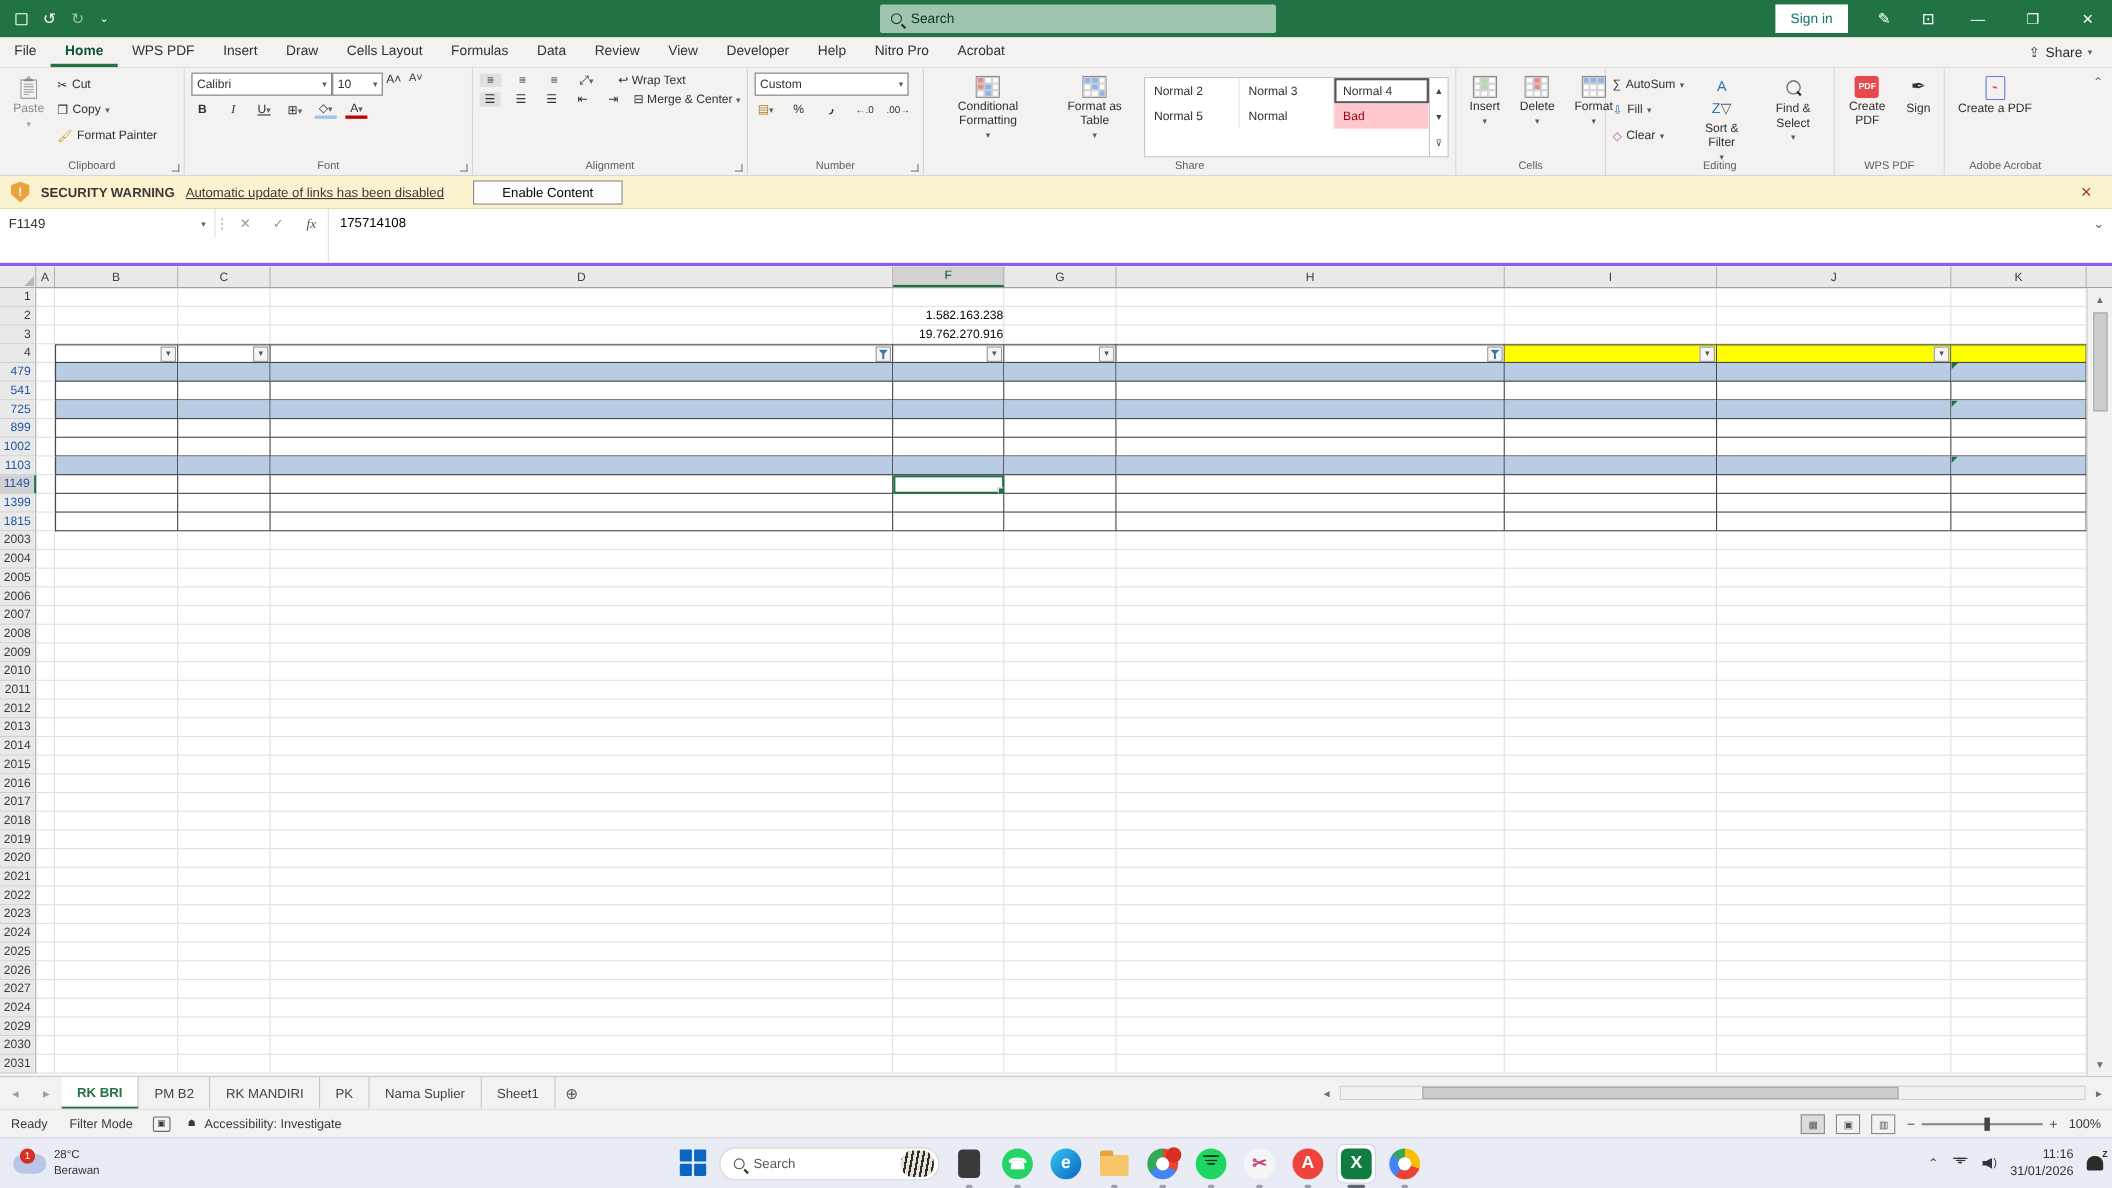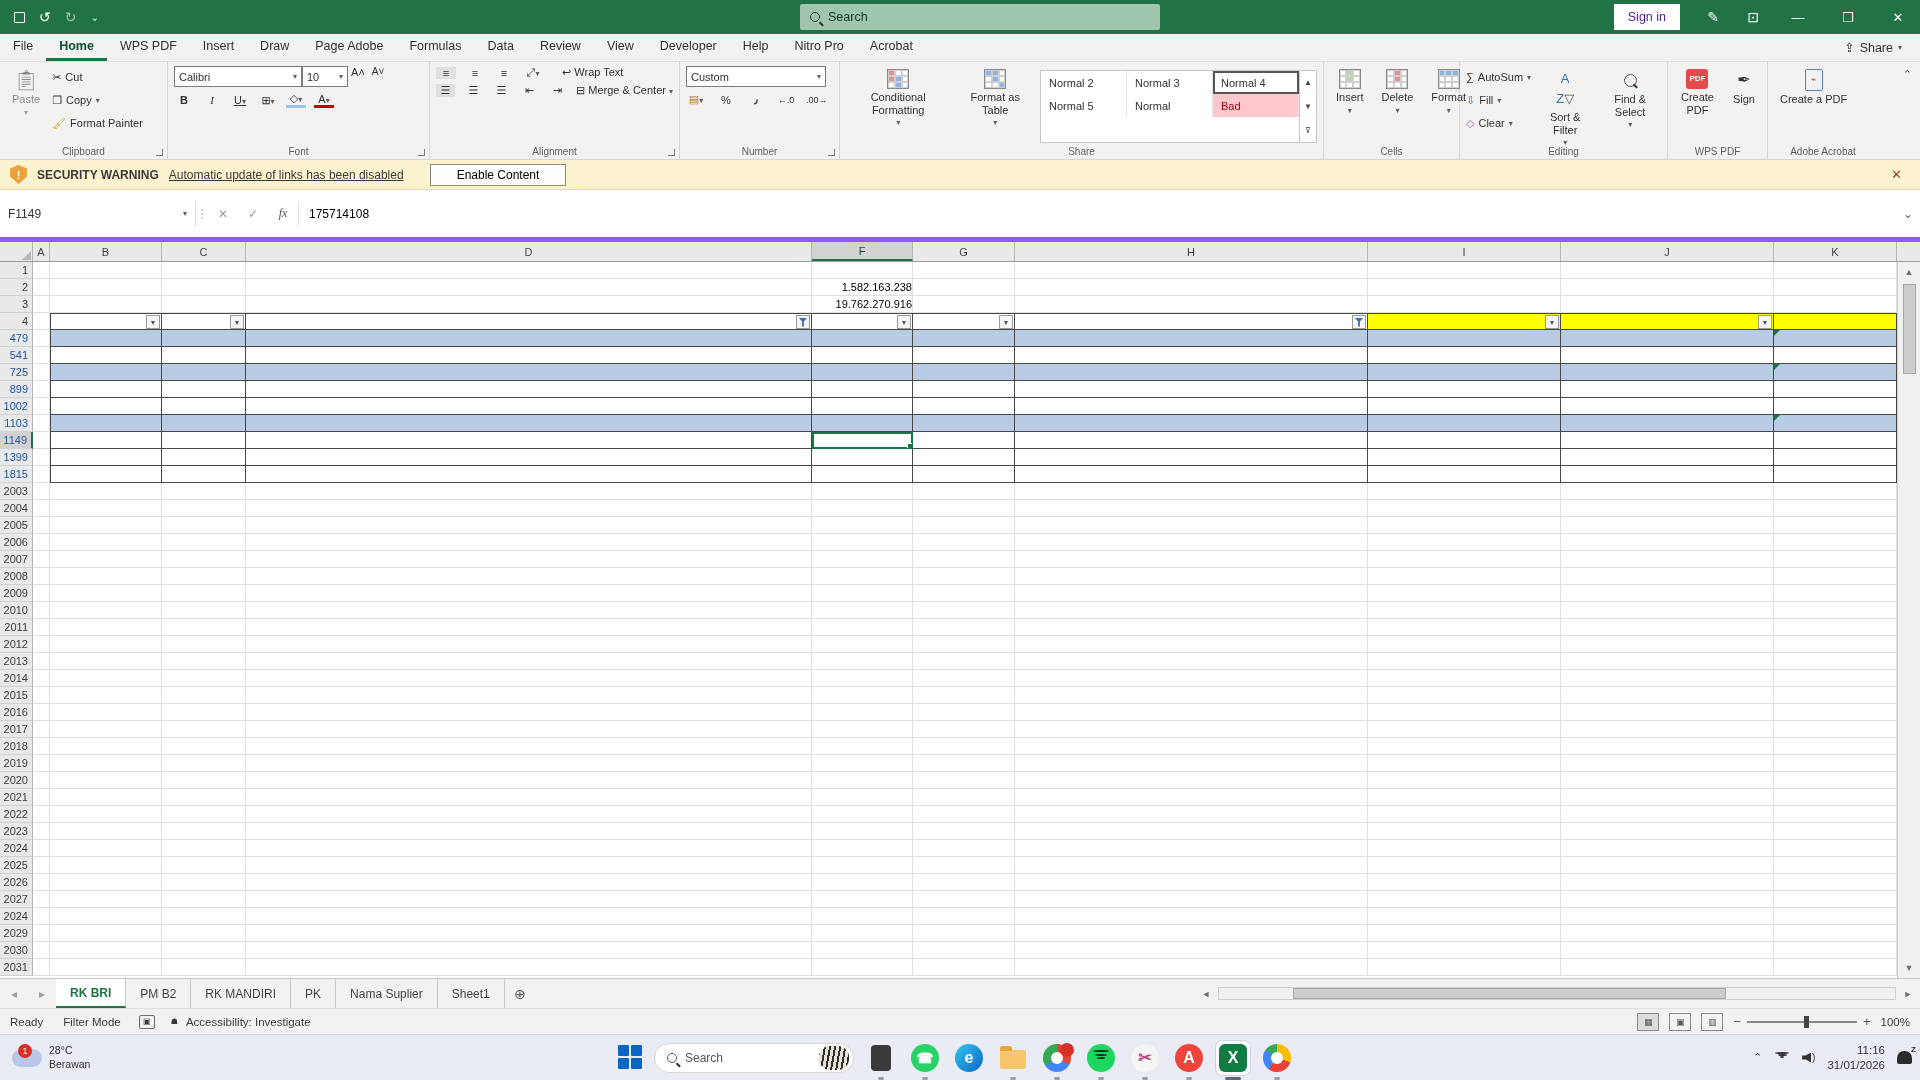--- a/index.html
+++ b/index.html
@@ -9,21 +9,21 @@
   
   #titlebar { position:absolute; left:0; top:0; width:1920px; height:34px; background:#217346; display:flex; align-items:center; color:#fff; font-size:12.5px; }
   .qat { display:flex; align-items:center; gap:14px; padding:0 14px; }
   .qat span { font-size:14px; cursor:pointer; }
   .qat .dim { opacity:.55; }
   #title-text { position:absolute; left:50%; transform:translateX(-50%); white-space:nowrap; }
   #tb-search { position:absolute; left:800px; top:4px; width:360px; height:26px; background:#9fc5ae; border-radius:2px; display:flex; align-items:center; gap:8px; padding:0 10px; color:#10331f; }
   .mag { width:10px; height:10px; border:1.6px solid #1d3a29; border-radius:50%; position:relative; flex:0 0 auto; }
   .mag::after { content:""; position:absolute; width:5px; height:1.6px; background:#1d3a29; transform:rotate(45deg); left:8px; top:10px; }
   #tb-right { position:absolute; right:0; top:0; height:34px; display:flex; align-items:center; gap:6px; }
-  #signin { background:#fff; color:#4c1d95; height:26px; padding:0 14px; display:flex; align-items:center; margin-right:10px; }
+  #signin { background:#fff; color:#0f766e; height:26px; padding:0 14px; display:flex; align-items:center; margin-right:10px; }
   .winbtn { width:44px; height:34px; display:flex; align-items:center; justify-content:center; font-size:13px; cursor:pointer; }
   .tb-ico { width:34px; height:34px; display:flex; align-items:center; justify-content:center; font-size:14px; }
 
   
   #menubar { position:absolute; left:0; top:34px; width:1920px; height:28px; background:#f3f2f1; border-bottom:1px solid #e1dfdd; display:flex; align-items:center; font-size:12.5px; color:#323130; }
   #menu-tabs { display:flex; }
   .mtab { padding:5px 13px; cursor:pointer; white-space:nowrap; }
   .mtab.active { color:#0f5132; border-bottom:3px solid #217346; font-weight:bold; }
   #share { margin-left:auto; margin-right:18px; display:flex; gap:5px; align-items:center; cursor:pointer; }
 
@@ -50,21 +50,21 @@
   #ribbon-collapse { position:absolute; right:8px; top:6px; color:#605e5c; cursor:pointer; font-size:11px; }
 
   
   #warnbar { position:absolute; left:0; top:160px; width:1920px; height:30px; background:#fbf3cf; border-bottom:1px solid #e8dca0; display:flex; align-items:center; gap:10px; padding:0 10px; font-size:12px; color:#3b3a39; }
   .shield { width:17px; height:19px; background:#e8a33d; clip-path:polygon(50% 0,100% 18%,100% 60%,50% 100%,0 60%,0 18%); display:flex; align-items:center; justify-content:center; color:#fff; font-weight:bold; font-size:11px; }
   #warn-msg { text-decoration:underline; cursor:pointer; }
   #enable-content { background:#fdfdfd; border:1px solid #8a8886; padding:3px 26px; font-size:12px; margin-left:16px; cursor:pointer; }
   #warn-close { margin-left:auto; color:#a33c2f; font-size:13px; cursor:pointer; padding-right:8px; }
 
   
-  #formulabar { position:absolute; left:0; top:190px; width:1920px; height:52px; background:#fff; border-bottom:5px solid #8b5cf6; display:flex; font-size:12px; color:#333;align-items:center; }
+  #formulabar { position:absolute; left:0; top:190px; width:1920px; height:52px; background:#fff; border-bottom:3px solid #8b5cf6; display:flex; font-size:12px; color:#333; }
   #namebox { width:196px; border-right:1px solid #e1dfdd; display:flex; align-items:center; justify-content:space-between; padding:0 8px; height:26px; }
   #fb-dots { width:12px; color:#a0a0a0; display:flex; align-items:center; justify-content:center; height:26px; }
   .fb-btn { width:30px; height:26px; display:flex; align-items:center; justify-content:center; color:#9a9896; cursor:pointer; }
   .fx { font-family:"Liberation Serif", serif; font-style:italic; color:#555; }
   #fb-value { flex:1; border-left:1px solid #e1dfdd; padding:5px 10px; font-size:12px; color:#000; }
   #fb-chev { width:24px; height:26px; display:flex; align-items:center; justify-content:center; color:#605e5c; cursor:pointer; }
 
   
   #sheet { position:absolute; left:0; top:242px; width:1920px; height:736px; background:#fff; overflow:hidden; }
   #colheaders { display:flex; height:20px; background:#e9e9e9; border-bottom:1px solid #9b9b9b; }
@@ -178,21 +178,21 @@
     </div>
   </div>
 
   <div id="menubar">
     <div id="menu-tabs">
         <div class="mtab">File</div>
         <div class="mtab active">Home</div>
         <div class="mtab">WPS PDF</div>
         <div class="mtab">Insert</div>
         <div class="mtab">Draw</div>
-        <div class="mtab">Page Adobe</div>
+        <div class="mtab">Cells Layout</div>
         <div class="mtab">Formulas</div>
         <div class="mtab">Data</div>
         <div class="mtab">Review</div>
         <div class="mtab">View</div>
         <div class="mtab">Developer</div>
         <div class="mtab">Help</div>
         <div class="mtab">Nitro Pro</div>
         <div class="mtab">Acrobat</div>
       </div>
     <div id="share">

